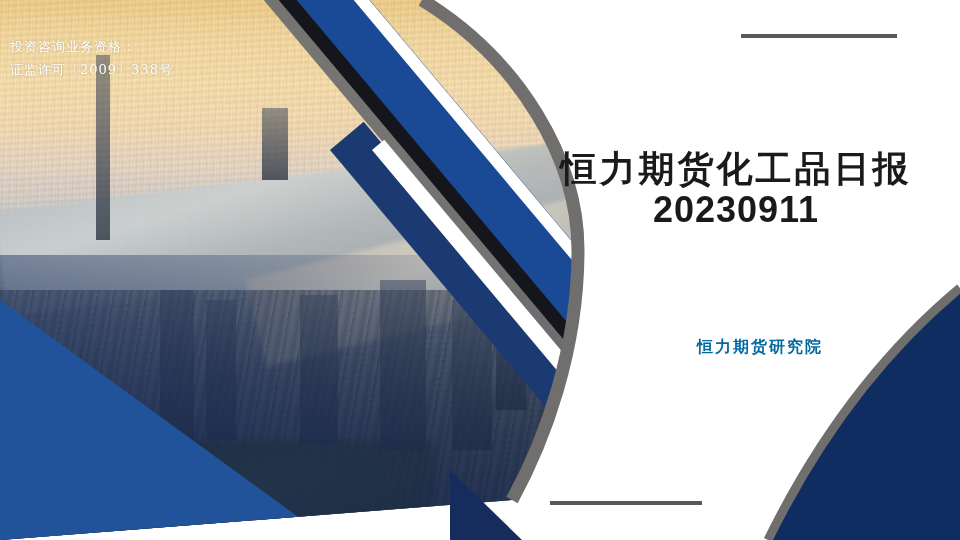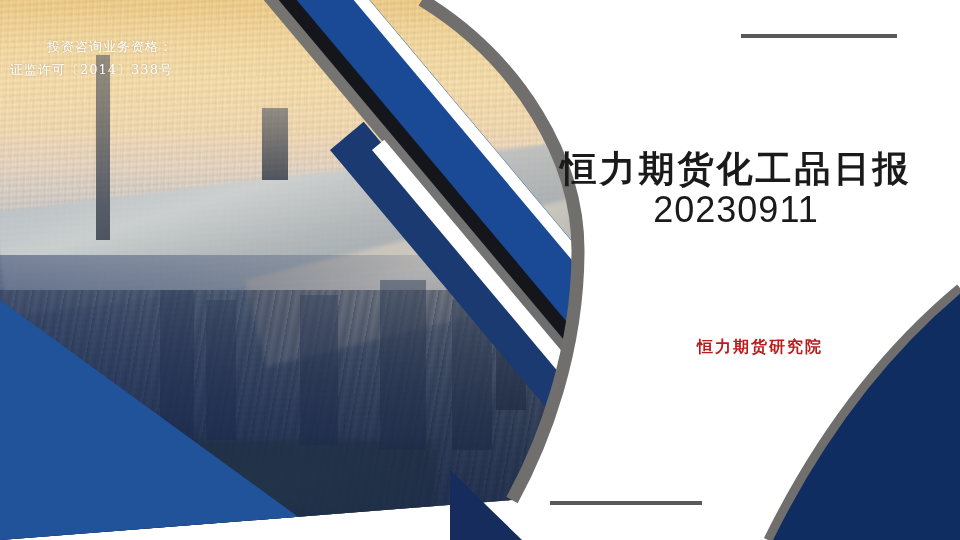--- a/index.html
+++ b/index.html
@@ -222,50 +222,49 @@
     font-family: "DejaVu Serif", serif;
     font-weight: bold;
     font-size: 36px;
     letter-spacing: 3px;
     color: #1a1a1a;
     line-height: 1.12;
     white-space: nowrap;
   }
   .title-date {
     font-family: "Liberation Sans", sans-serif;
-    font-weight: normal;
+    font-weight: bold;
     font-size: 36px;
     letter-spacing: 1px;
     color: #1a1a1a;
     line-height: 1.22;
   }
   .subtitle {
     position: absolute;
     left: 560px; top: 337px;
     width: 400px;
     text-align: center;
     font-family: "DejaVu Serif", serif;
     font-weight: bold;
     font-size: 16px;
     letter-spacing: 2px;
-    color: #b91c1c;
+    color: #0369a1;
   }
 
   
   .qual {
     position: absolute;
     left: 10px; top: 36px;
     color: #ffffff;
     font-family: "DejaVu Serif", serif;
     font-size: 13px;
     line-height: 1.75;
     letter-spacing: 1px;
     text-shadow: 0 0 2px rgba(90,80,60,0.35);
     white-space: nowrap;
-    text-align: right;
   }
 </style>
 </head>
 <body>
 
 <div id="slide">
 
   <div class="photo-clip">
     <div class="photo-sky"></div>
     <div class="photo-city"></div>
@@ -303,21 +302,21 @@
     <path d="M 360,290 C 300,340 230,420 172,540 L 360,540 Z" fill="#0f2d61"></path>
     <path d="M 360,288 C 300,338 228,418 168,540" fill="none" stroke="#706f6e" stroke-width="9"></path>
   </svg>
 
   <svg class="navy-tip" viewBox="0 0 130 70" xmlns="http://www.w3.org/2000/svg">
     <path d="M 0,0 L 72,70 L 0,70 Z" fill="#152c5c"></path>
   </svg>
 
   <div class="qual">
     <div>投资咨询业务资格：</div>
-    <div>证监许可〔2014〕338号</div>
+    <div>证监许可〔2009〕338号</div>
   </div>
 
   <div class="rule rule-top"></div>
   <div class="rule rule-bottom"></div>
 
   <div class="title-block">
     <div class="title-main">恒力期货化工品日报</div>
     <div class="title-date">20230911</div>
   </div>
 

